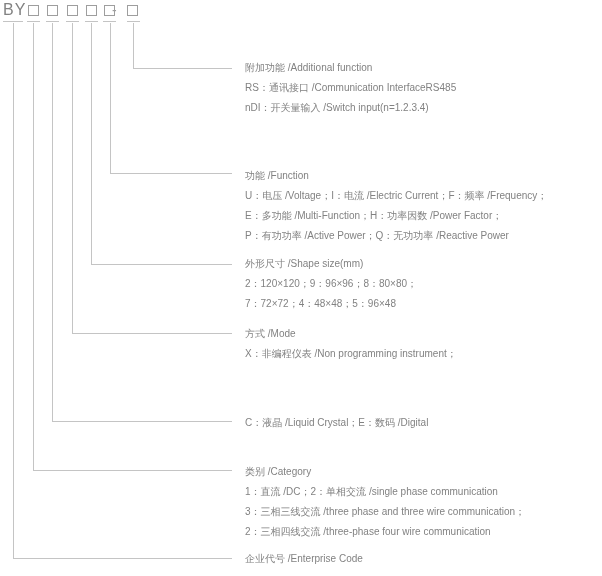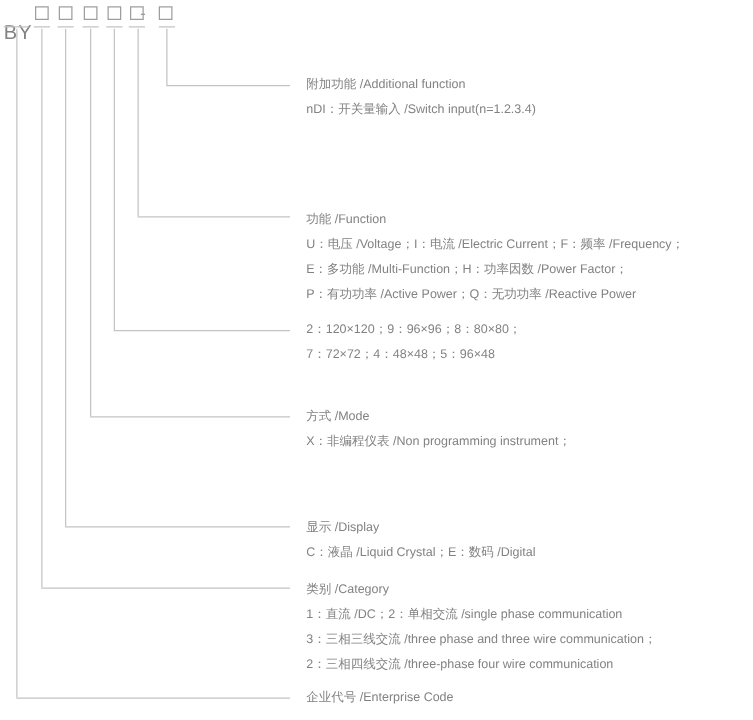--- a/index.html
+++ b/index.html
@@ -13,21 +13,21 @@
     height: 576px;
     background: var(--background, #ffffff);
     font-family: "Liberation Sans", "DejaVu Sans", sans-serif;
     color: var(--text, #828282);
     overflow: hidden;
   }
   
   .code-prefix {
     position: absolute;
     left: 3px;
-    top: 18px;
+    top: 1px;
     font-size: 16px;
     letter-spacing: 1px;
     color: var(--text, #828282);
   }
   .code-box {
     position: absolute;
     top: 5px;
     width: 9px;
     height: 9px;
     border: 1px solid var(--box_border, #9e9e9e);
@@ -109,42 +109,43 @@
   <div class="hline" style="left:52px;top:421px;width:180px"></div>
 
   <div class="vline" style="left:33px;height:447px"></div>
   <div class="hline" style="left:33px;top:470px;width:199px"></div>
 
   <div class="vline" style="left:13px;height:535px"></div>
   <div class="hline" style="left:13px;top:558px;width:219px"></div>
 
   <div class="section" style="top:58px">
     <div class="title">附加功能 /Additional function</div>
+    <div class="line">RS：通讯接口 /Communication InterfaceRS485</div>
     <div class="line">nDI：开关量输入 /Switch input(n=1.2.3.4)</div>
   </div>
 
   <div class="section" style="top:166px">
     <div class="title">功能 /Function</div>
     <div class="line">U：电压 /Voltage；I：电流 /Electric Current；F：频率 /Frequency；</div>
     <div class="line">E：多功能 /Multi-Function；H：功率因数 /Power Factor；</div>
     <div class="line">P：有功功率 /Active Power；Q：无功功率 /Reactive Power</div>
   </div>
 
   <div class="section" style="top:254px">
+    <div class="title">外形尺寸 /Shape size(mm)</div>
     <div class="line">2：120×120；9：96×96；8：80×80；</div>
     <div class="line">7：72×72；4：48×48；5：96×48</div>
   </div>
 
   <div class="section" style="top:324px">
     <div class="title">方式 /Mode</div>
     <div class="line">X：非编程仪表 /Non programming instrument；</div>
   </div>
 
   <div class="section" style="top:413px">
-    <div class="title">显示 /Display</div>
     <div class="line">C：液晶 /Liquid Crystal；E：数码 /Digital</div>
   </div>
 
   <div class="section" style="top:462px">
     <div class="title">类别 /Category</div>
     <div class="line">1：直流 /DC；2：单相交流 /single phase communication</div>
     <div class="line">3：三相三线交流 /three phase and three wire communication；</div>
     <div class="line">2：三相四线交流 /three-phase four wire communication</div>
   </div>
 

